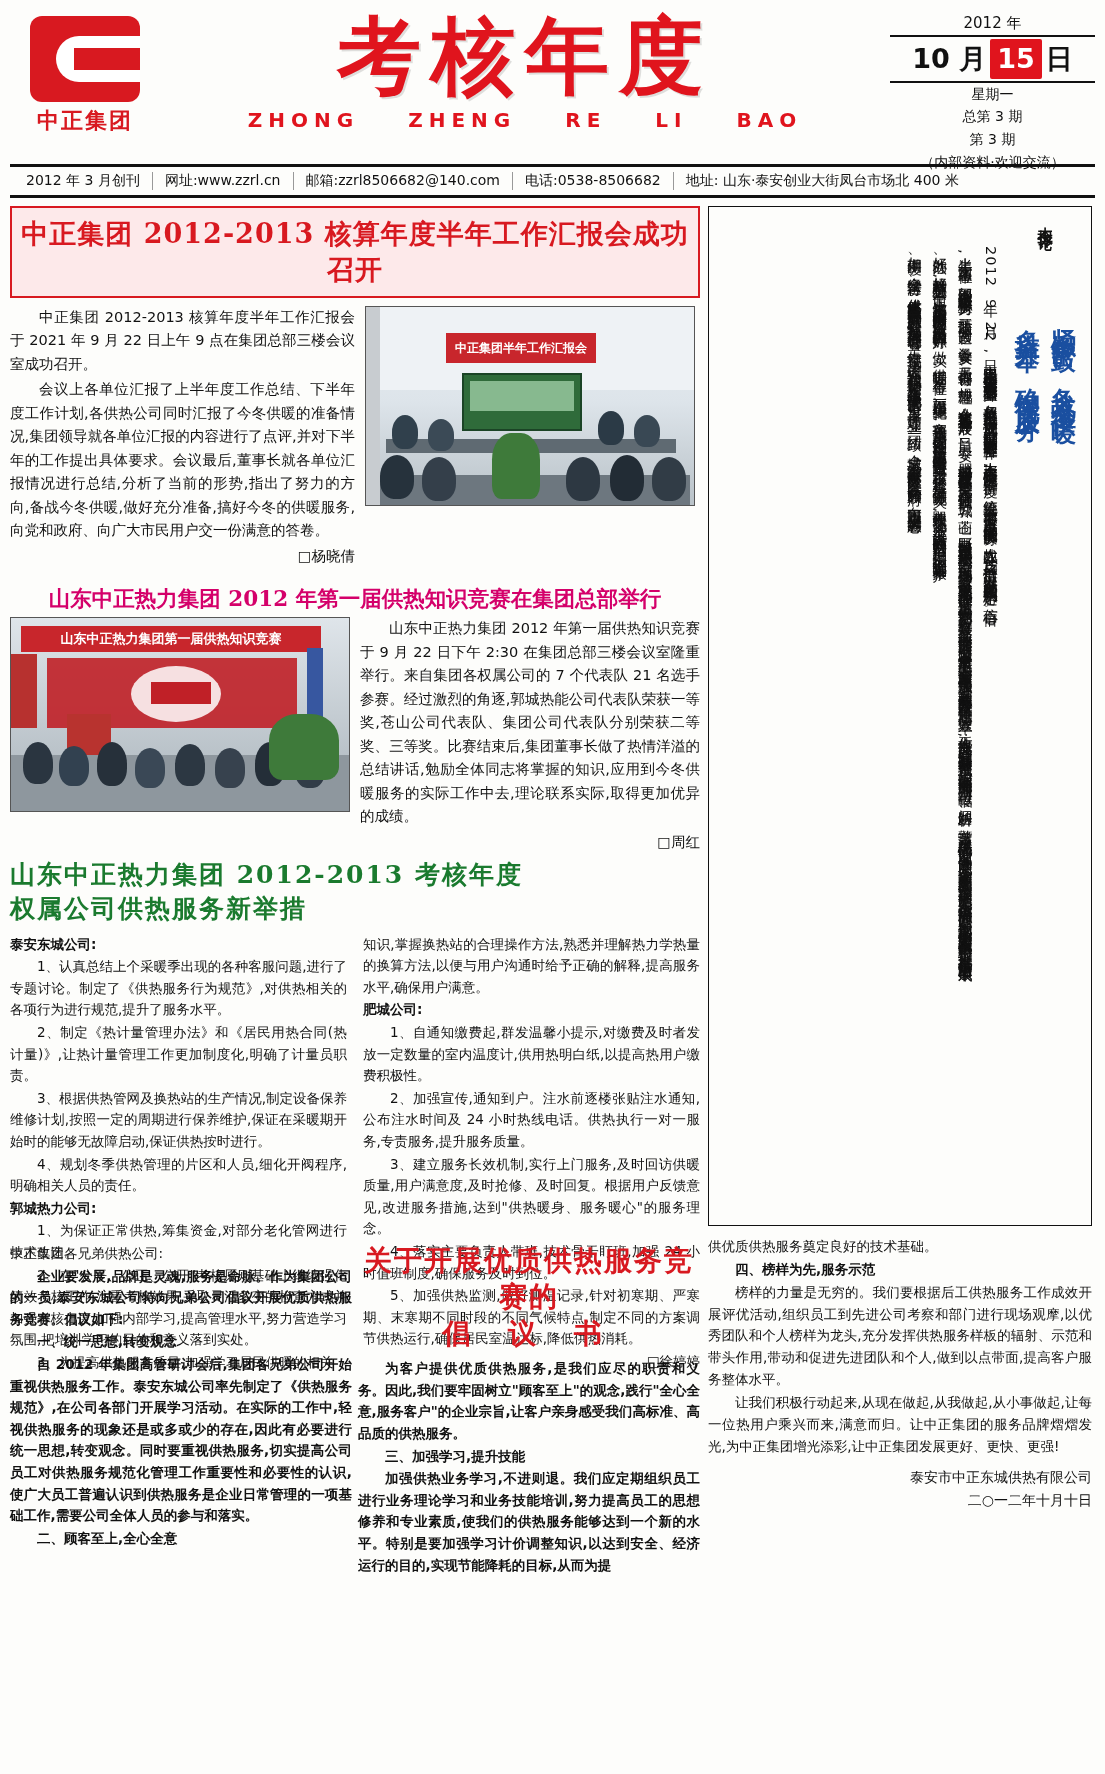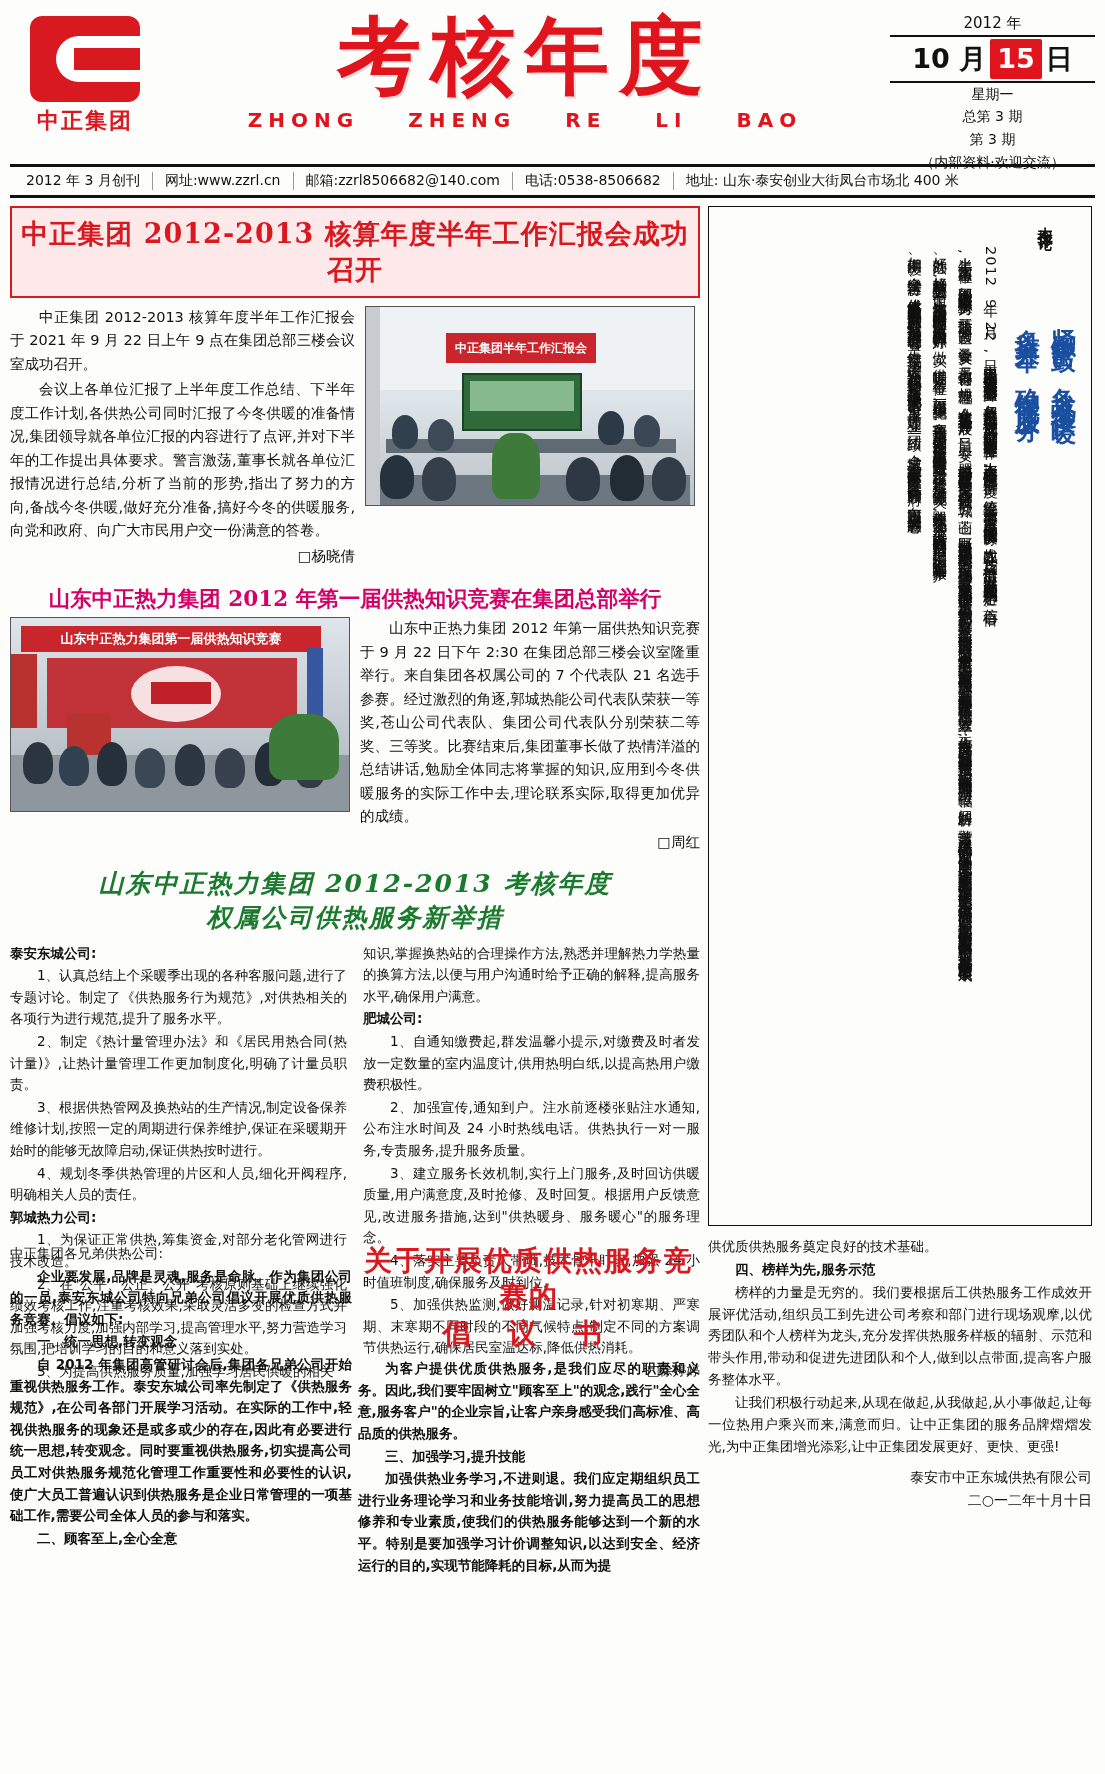--- a/index.html
+++ b/index.html
@@ -84,25 +84,24 @@
     font-family:"DejaVu Serif","Liberation Serif",serif;
     font-size:21.5px; font-weight:bold; color:#d4006a; letter-spacing:0px;
     padding:4px 0;
   }
   .article-2 { display:flex; gap:10px; margin-top:0; }
   .a2-photo { width:340px; height:195px; border:1px solid #555; position:relative; overflow:hidden; }
   .a2-text { flex:1; font-size:14.5px; line-height:1.62; text-align:justify; }
   .a2-text p { margin:0 0 2px 0; text-indent:2em; }
 
   .headline-3 {
-    margin-top:11px; text-align:center;
+    margin-top:2px; 
     font-family:"DejaVu Serif","Liberation Serif",serif;
     font-size:25px; font-weight:bold; color:#1a7a2e; line-height:1.35;
     letter-spacing:2px;
-    font-style:italic;
   }
   .article-3 { display:flex; gap:16px; margin-top:8px; font-size:13.5px; line-height:1.6; }
   .a3-col { flex:1; text-align:justify; }
   .a3-col p { margin:0 0 1px 0; }
   .a3-col .ind { text-indent:2em; }
   .a3-col .sub { font-weight:bold; }
   .rc-wrap { display:flex; flex-direction:row-reverse; gap:6px; height:100%; }
   .rc-title {
     writing-mode:vertical-rl; text-orientation:upright;
     font-family:"DejaVu Serif","Liberation Serif",serif;
@@ -201,21 +200,21 @@
 
   <div class="content">
 
     <div class="left-col">
 
       <div class="headline-1">中正集团 2012-2013 核算年度半年工作汇报会成功召开</div>
 
       <div class="article-1">
         <div class="a1-text">
           <p>中正集团 2012-2013 核算年度半年工作汇报会于 2021 年 9 月 22 日上午 9 点在集团总部三楼会议室成功召开。</p>
-          <p>会议上各单位汇报了上半年度工作总结、下半年度工作计划,各供热公司同时汇报了今冬供暖的准备情况,集团领导就各单位汇报的内容进行了点评,并对下半年的工作提出具体要求。警言激荡,董事长就各单位汇报情况进行总结,分析了当前的形势,指出了努力的方向,备战今冬供暖,做好充分准备,搞好今冬的供暖服务,向党和政府、向广大市民用户交一份满意的答卷。</p>
+          <p>会议上各单位汇报了上半年度工作总结、下半年度工作计划,各供热公司同时汇报了今冬供暖的准备情况,集团领导就各单位汇报的内容进行了点评,并对下半年的工作提出具体要求。会议最后,董事长就各单位汇报情况进行总结,分析了当前的形势,指出了努力的方向,备战今冬供暖,做好充分准备,搞好今冬的供暖服务,向党和政府、向广大市民用户交一份满意的答卷。</p>
           <p class="byline">□杨晓倩</p>
         </div>
         <div class="a1-photo">
           <div class="ph-sky" style="background:linear-gradient(#e9eef2 0%,#dde4ea 48%,#b9c2c8 100%)"></div>
           <div style="position:absolute;left:0;top:0;width:100%;height:42%;background:#eef2f5;"></div>
           <div class="ph-banner" style="left:80px;top:26px;width:150px;height:30px;">中正集团半年工作汇报会</div>
           <div style="position:absolute;left:96px;top:66px;width:120px;height:58px;background:#2f6b3a;border:2px solid #1b4426;"></div>
           <div style="position:absolute;left:104px;top:74px;width:104px;height:30px;background:#87b98f;"></div>
           <div class="ph-tablerow" style="left:20px;top:132px;width:290px;height:14px;background:#5f6a72;"></div>
           <div class="ph-tablerow" style="left:6px;top:168px;width:318px;height:30px;background:#6d777f;"></div>

